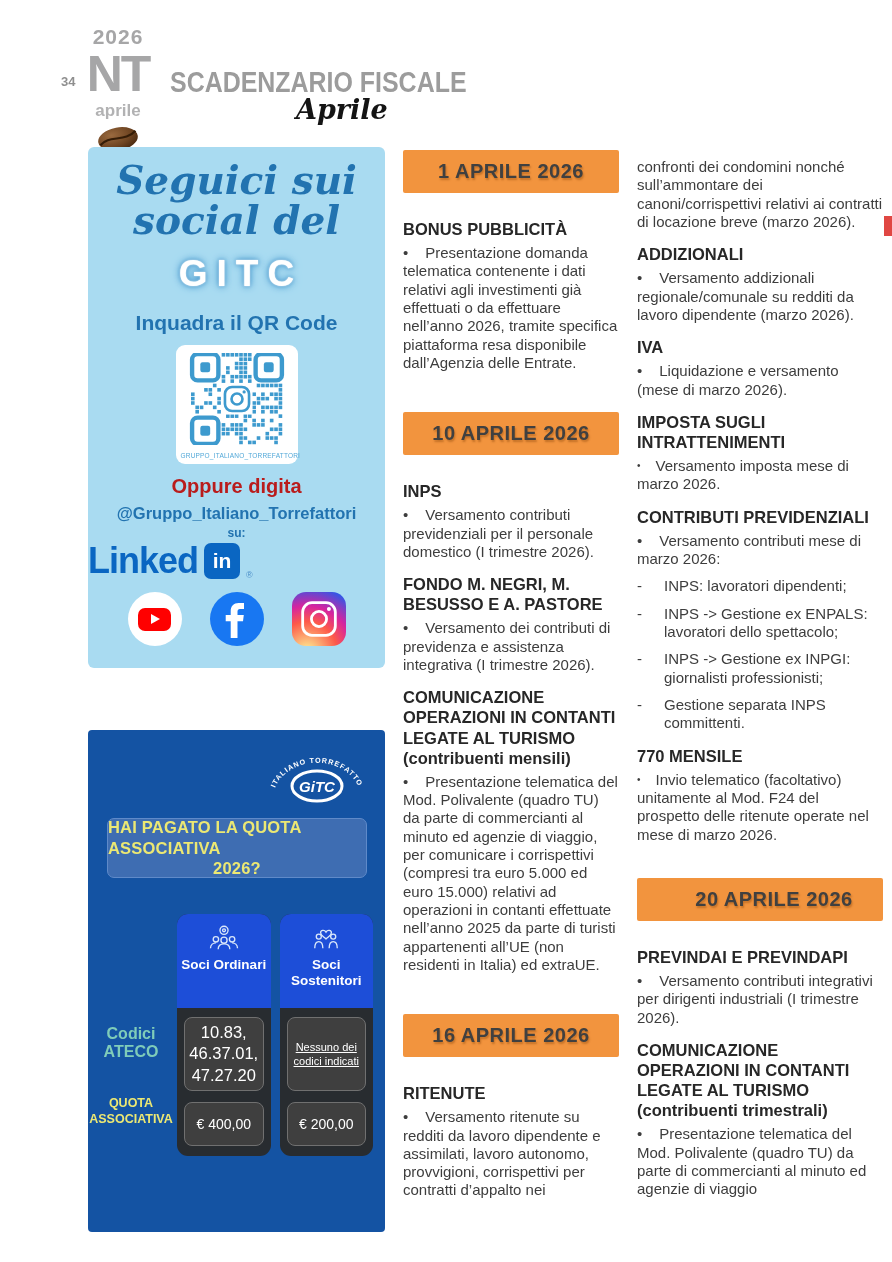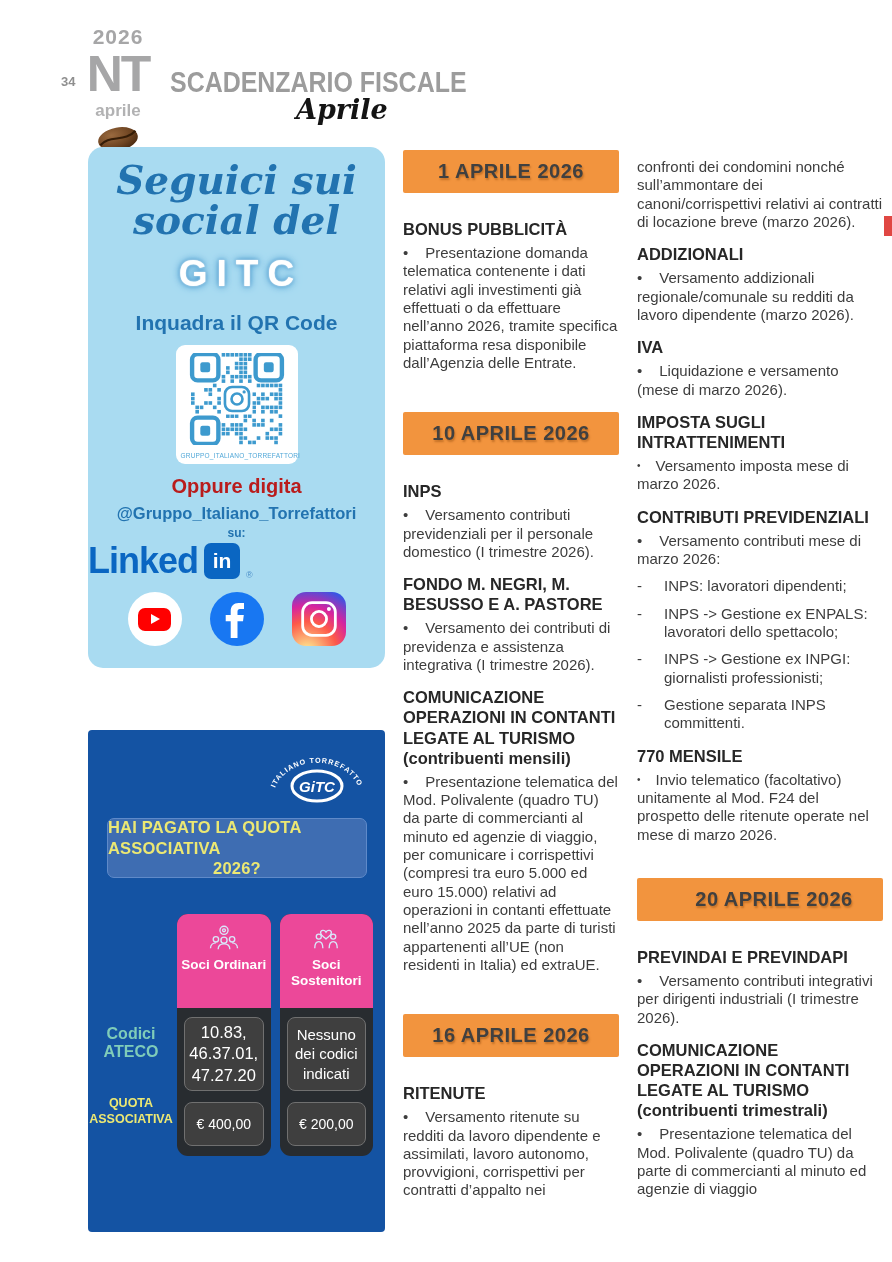--- a/index.html
+++ b/index.html
@@ -11,21 +11,21 @@
   #logo{position:absolute;left:84px;top:26px;width:68px;text-align:center;color:#a6a6a7;font-weight:800;line-height:1;}
   .logo-year{font-size:21px;letter-spacing:1px;}
   .logo-abbr{font-size:50px;letter-spacing:-2px;margin-top:2px;}
   .logo-month{font-size:17px;margin-top:3px;color:#b2b2b3;}
   #logo svg{margin-top:4px;}
   #title{position:absolute;left:170px;top:66px;font-size:29px;font-weight:800;color:#9c9c9c;letter-spacing:0;transform:scaleX(.86);transform-origin:left center;white-space:nowrap;}
   #subtitle{position:absolute;left:296px;top:94px;font-family:"DejaVu Serif",serif;font-style:italic;font-weight:bold;font-size:27px;color:#141414;}
   #regmark{position:absolute;right:0;top:216px;width:8px;height:20px;background:#e04743;}
 
   
-  #ad-social{position:absolute;left:88px;top:147px;width:297px;height:521px;background:#a9dbf1;border-radius:15px;text-align:center;overflow:hidden;}
+  #ad-social{position:absolute;left:88px;top:147px;width:297px;height:521px;background:#a9dbf1;border-radius:6px;text-align:center;overflow:hidden;}
   .script-head{margin-top:13px;font-family:"DejaVu Serif",serif;font-style:italic;font-weight:bold;color:#2273b0;font-size:39px;line-height:1.03;}
   .gitc{margin-top:13px;font-size:37px;font-weight:800;color:#ffffff;letter-spacing:9px;padding-left:9px;
         text-shadow:0 0 2px #fff,0 0 6px #4697cc,0 0 3px #4697cc,0 0 10px #6db3dd;}
   .qr-title{margin-top:16px;color:#2273b0;font-weight:800;font-size:21px;}
   .qr-card{margin:10px auto 0;width:112px;background:#fff;border-radius:9px;padding:8px 5px 5px;}
   .qr-caption{font-size:6.5px;color:#52a8d8;letter-spacing:.2px;margin-top:3px;white-space:nowrap;}
   .oppure{margin-top:11px;font-weight:700;font-size:20px;color:#b91c1c;}
   .handle{margin-top:6px;font-weight:700;font-size:16.5px;color:#2273b0;}
   .su{margin-top:3px;font-size:12px;font-weight:700;color:#2273b0;}
   .li-row{display:flex;align-items:center;gap:6px;margin-top:0;}
@@ -43,26 +43,26 @@
   
   #ad-quota{position:absolute;left:88px;top:730px;width:297px;height:502px;background:#1453a3;border-radius:4px;}
   #gitc-logo{position:absolute;right:16px;top:12px;}
   .question-banner{position:absolute;left:19px;right:18px;top:88px;height:58px;background:#3e6db2;border:1px solid #5f8ac9;border-radius:7px;
       display:flex;flex-direction:column;align-items:center;justify-content:center;color:#ece873;font-weight:800;font-size:16.5px;line-height:1.25;letter-spacing:.2px;transform-origin:center;}
   .cards-row{position:absolute;left:6px;right:12px;top:184px;display:flex;gap:9px;}
   .label-col{width:74px;padding-top:92px;display:flex;flex-direction:column;text-align:center;}
   .lbl-ateco{height:74px;display:flex;align-items:center;justify-content:center;color:#7fccb9;font-weight:800;font-size:16px;line-height:1.15;}
   .lbl-quota{margin-top:10px;height:44px;display:flex;align-items:center;justify-content:center;color:#ece873;font-weight:800;font-size:12.5px;line-height:1.25;}
   .card{flex:1;background:#282c30;border-radius:11px;overflow:hidden;}
-  .card-header{background:#ec4899;height:84px;display:flex;flex-direction:column;align-items:center;justify-content:flex-start;padding-top:10px;color:#fff;font-weight:700;font-size:13.5px;line-height:1.2;text-align:center;}
+  .card-header{background:#1d4ed8;height:84px;display:flex;flex-direction:column;align-items:center;justify-content:flex-start;padding-top:10px;color:#fff;font-weight:700;font-size:13.5px;line-height:1.2;text-align:center;}
   .card-header .ttl{margin-top:6px;}
   .card-body{padding:9px 7px 10px;display:flex;flex-direction:column;gap:11px;}
   .panel{background:#3f3f3f;border:1px solid #707070;border-radius:8px;color:#fff;display:flex;align-items:center;justify-content:center;text-align:center;padding:2px 4px;box-sizing:border-box;}
   .panel.ateco{height:74px;font-size:16.5px;line-height:1.3;}
-  .panel.ateco.none{font-size:15px;line-height:1.3;}
+  .panel.ateco.none{font-size:11px;line-height:1.3;text-decoration:underline;}
   .panel.quota{height:44px;font-size:14px;}
 
   
   .col{position:absolute;top:150px;}
   #col-middle{left:403px;width:216px;}
   #col-right{left:637px;width:246px;}
   .blk{color:#3d3d3d;}
   .blk.banner{background:#f2943e;color:#404040;font-weight:800;font-size:20px;text-align:center;padding:10px 0;letter-spacing:.5px;border-radius:2px;
       text-shadow:1px 2px 2px rgba(140,70,10,.45);margin:40px 0 26px;}
   .col .blk.banner:first-child{margin-top:0;}

